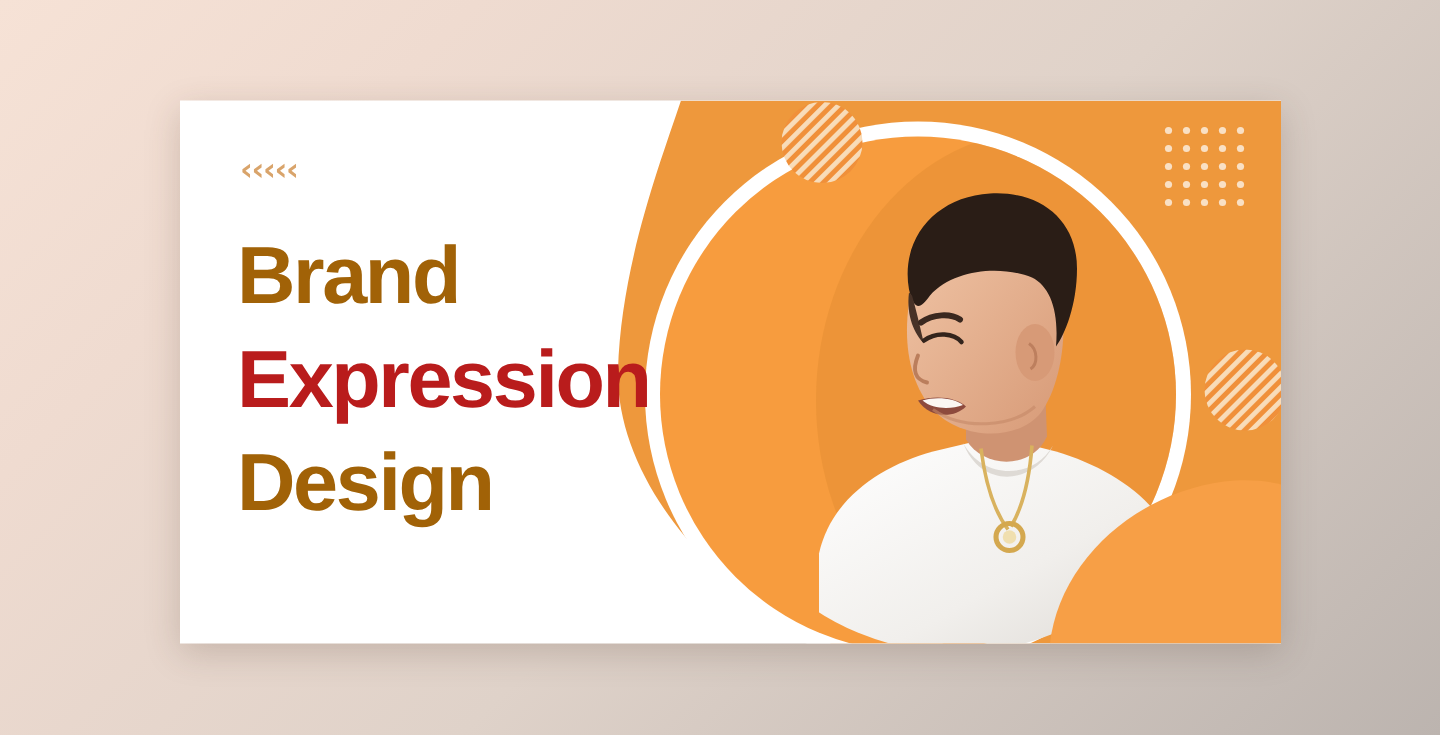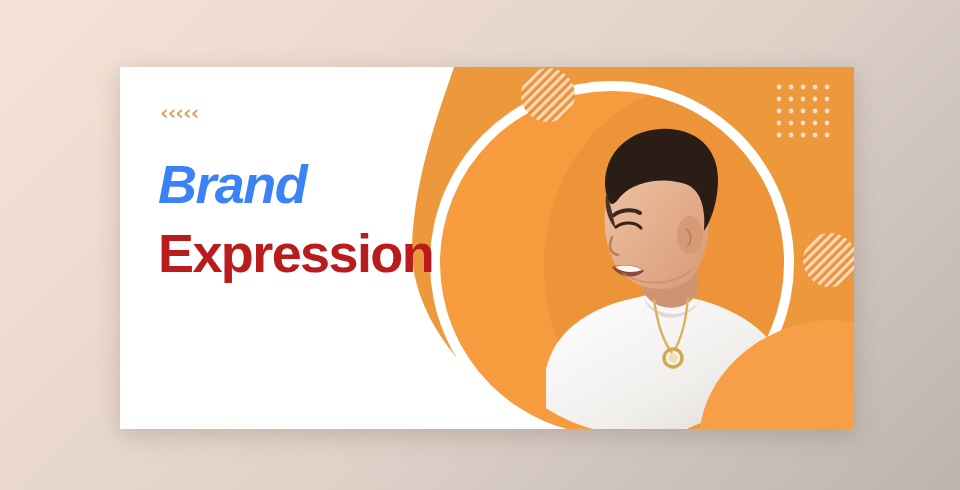--- a/index.html
+++ b/index.html
@@ -67,21 +67,21 @@
   }
 
   .headline {
     font-family: "Liberation Sans", sans-serif;
     font-weight: 700;
     font-size: 54px;
     line-height: 1.28;
     letter-spacing: -1.6px;
     margin: 0;
   }
-  .line-dark { color: #3b82f6; font-style: italic; }
+  .line-dark { color: #a16207; }
   .line-accent { color: #b91c1c; }
 
   
   .deco { position: absolute; z-index: 5; }
 
   .dot-grid { z-index: 5; }
 
   
   .portrait-wrap {
     position: absolute;
@@ -261,17 +261,18 @@
       <div class="chevrons">
         <span class="chev">‹</span>
         <span class="chev">‹</span>
         <span class="chev">‹</span>
         <span class="chev">‹</span>
         <span class="chev">‹</span>
       </div>
 
       <div class="headline line-dark">Brand</div>
       <div class="headline line-accent">Expression</div>
+      <div class="headline line-dark">Design</div>
 
     </div>
 
   </div>
 </div>
 
 </body></html>

